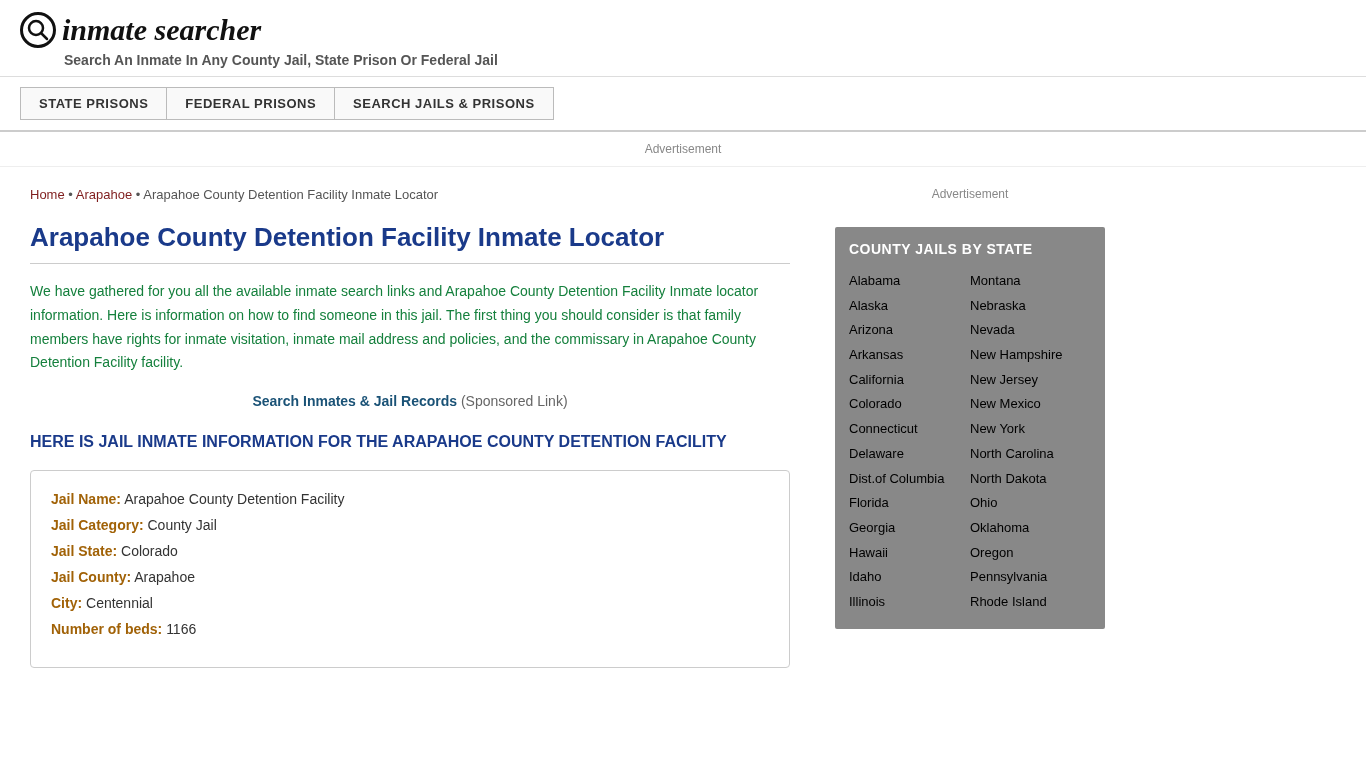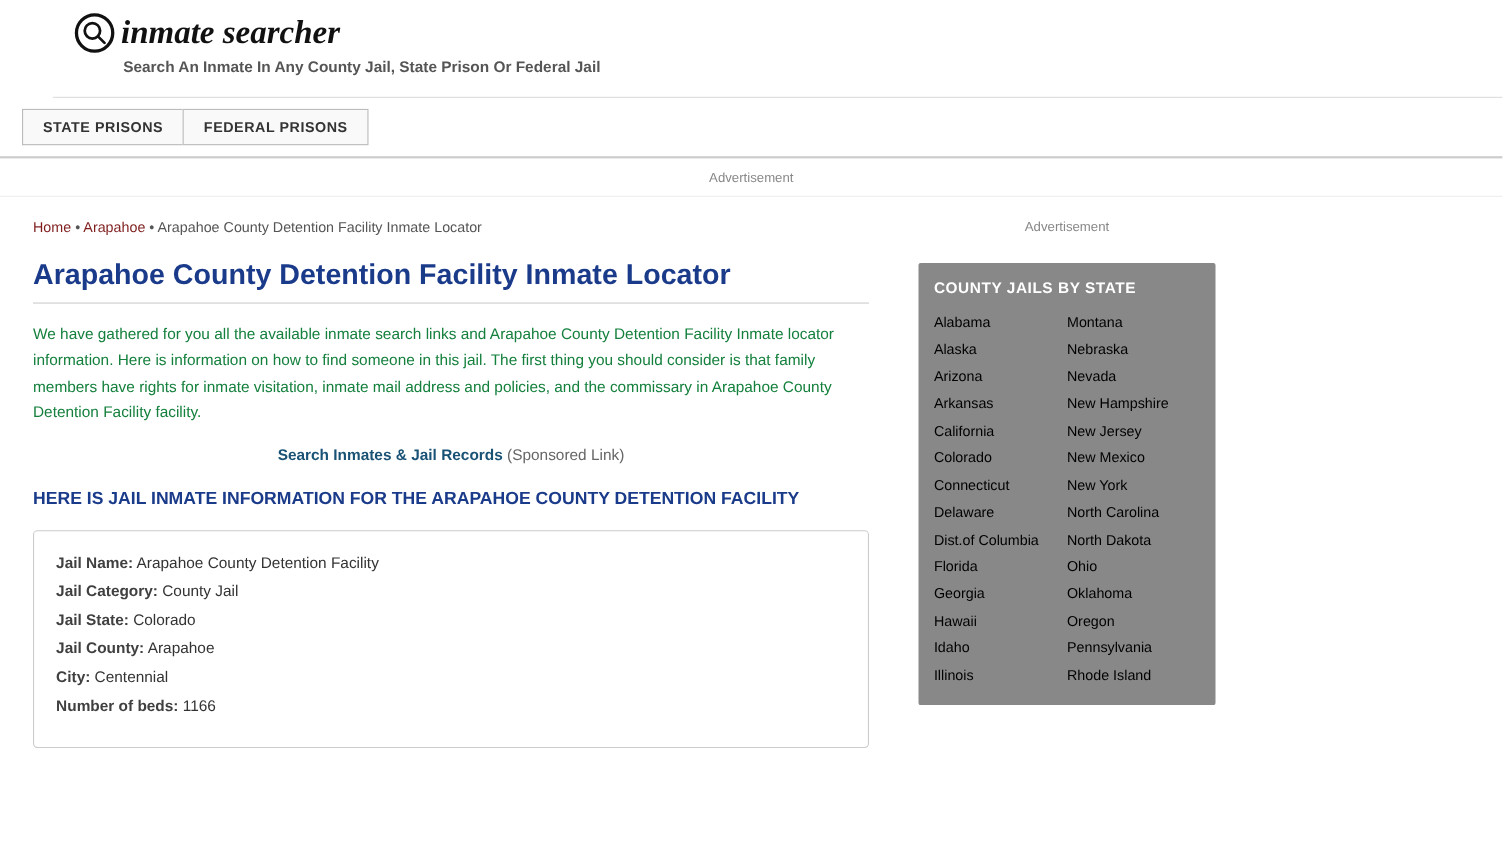--- a/index.html
+++ b/index.html
@@ -1,19 +1,19 @@
 <!DOCTYPE html>
 <html><head>
   <meta charset="utf-8">
   <style>
     * { margin: 0; padding: 0; box-sizing: border-box; }
     body { font-family: Arial, sans-serif; font-size: 14px; color: #333; background: #fff; }
 
     
-    #header { padding: 12px 20px 20px 20px; border-bottom: 1px solid #ddd; margin-left: 48px; }
+    #header { padding: 12px 20px 8px 20px; border-bottom: 1px solid #ddd; }
     #logo-area { display: flex; align-items: center; gap: 6px; margin-bottom: 4px; }
     #logo-icon { width: 36px; height: 36px; border: 3px solid #111; border-radius: 50%; display: flex; align-items: center; justify-content: center; font-size: 18px; color: #111; font-weight: bold; font-style: italic; }
     #logo-text { font-size: 28px; font-weight: bold; font-style: italic; color: #111; font-family: Georgia, serif; }
     #tagline { font-size: 14px; color: #555; margin-left: 0; font-weight: bold; }
 
     
     #nav { padding: 10px 20px; border-bottom: 2px solid #ccc; }
     #nav ul { list-style: none; display: flex; gap: 0; }
     #nav ul li a {
       display: block;
@@ -52,21 +52,21 @@
     #sponsored-link { text-align: center; margin-bottom: 22px; font-size: 14px; }
     #sponsored-link a { color: #1a5276; font-weight: bold; text-decoration: none; }
     #sponsored-link span { color: #666; }
 
     
     #section-heading { font-size: 16px; font-weight: bold; color: #1a3a8a; margin-bottom: 16px; line-height: 1.4; text-transform: uppercase; }
 
     
     #info-box { border: 1px solid #ccc; border-radius: 4px; padding: 20px; background: #fff; }
     .info-row { margin-bottom: 10px; font-size: 14px; }
-    .info-row strong { font-weight: bold; color: #404040; }
+    .info-row strong { font-weight: bold; color: #a16207; }
     .info-row span { color: #333; }
 
     
     #sidebar { width: 300px; min-width: 280px; padding: 10px 15px; }
     #sidebar-ad { text-align: center; color: #888; font-size: 12px; margin-bottom: 16px; padding: 10px; }
 
     
     #state-box { background: #888; border-radius: 2px; padding: 14px; }
     #state-box-title { color: #fff; font-weight: bold; font-size: 14px; text-transform: uppercase; margin-bottom: 12px; letter-spacing: 0.5px; }
     #state-grid { display: grid; grid-template-columns: 1fr 1fr; gap: 2px 0; }
@@ -88,20 +88,23 @@
   <div id="tagline" style="font-size:14px;color:#555;margin-left:44px;">Search An Inmate In Any County Jail, State Prison Or Federal Jail</div>
 </div>
 
 <div id="nav">
   <ul id="nav-list">
     <li>
       <a href="#">STATE PRISONS</a>
     </li>
     <li>
       <a href="#">FEDERAL PRISONS</a>
+    </li>
+    <li>
+      <a href="#" style="border-right:1px solid #bbb;">SEARCH JAILS &amp; PRISONS</a>
     </li>
   </ul>
 </div>
 
 <div id="ad-bar">Advertisement</div>
 
 <div id="main">
 
   <div id="content">
 

